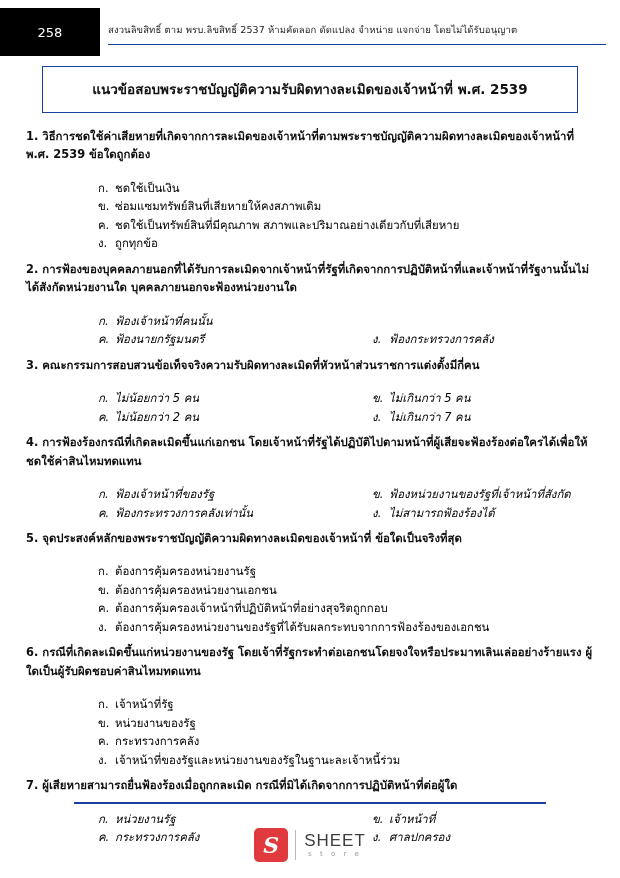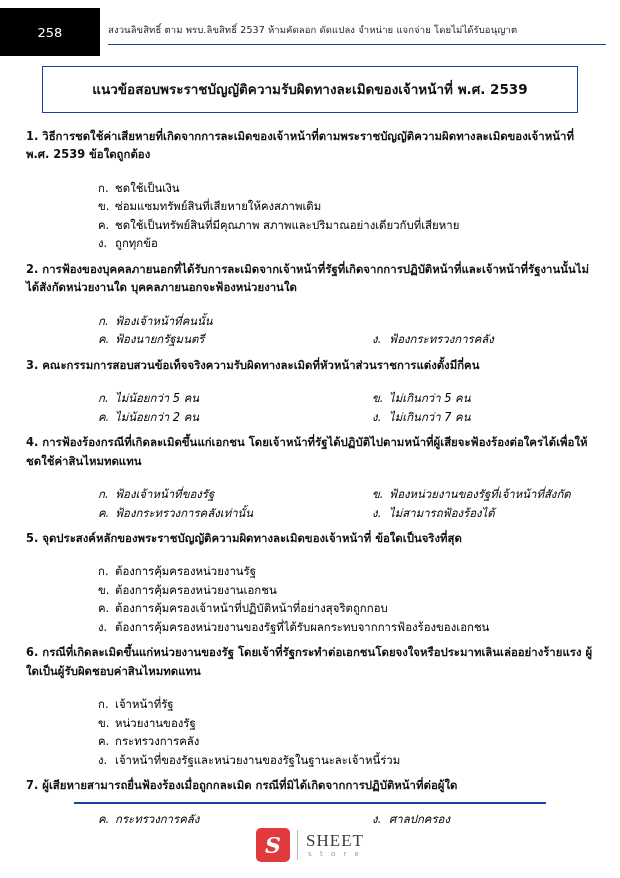--- a/index.html
+++ b/index.html
@@ -148,21 +148,21 @@
     background: #b8b8b8;
     margin-right: 8px;
   }
   .logo-text {
     line-height: 1.05;
   }
   .logo-main {
     font-size: 17px;
     letter-spacing: 1px;
     color: #3d3d3d;
-    font-family: Liberation Serif, serif;
+    font-family: Liberation Sans, sans-serif;
   }
   .logo-sub {
     font-size: 7px;
     letter-spacing: 3px;
     color: #9a9a9a;
     text-align: center;
     margin-top: 1px;
   }
 </style>
 </head>
@@ -247,20 +247,24 @@
       <div class="choice-line"><span class="lbl">ก.</span><span>เจ้าหน้าที่รัฐ</span></div>
       <div class="choice-line"><span class="lbl">ข.</span><span>หน่วยงานของรัฐ</span></div>
       <div class="choice-line"><span class="lbl">ค.</span><span>กระทรวงการคลัง</span></div>
       <div class="choice-line"><span class="lbl">ง.</span><span>เจ้าหน้าที่ของรัฐและหน่วยงานของรัฐในฐานะละเจ้าหนี้ร่วม</span></div>
     </div>
   </div>
 
   <div class="q">
     <div class="q-text"><span>7.</span> <span>ผู้เสียหายสามารถยื่นฟ้องร้องเมื่อถูกกละเมิด กรณีที่มิได้เกิดจากการปฏิบัติหน้าที่ต่อผู้ใด</span></div>
     <div class="choices">
+      <div class="choice-row">
+        <div class="col left"><span class="lbl">ก.</span><span>หน่วยงานรัฐ</span></div>
+        <div class="col right"><span class="lbl">ข.</span><span>เจ้าหน้าที่</span></div>
+      </div>
       <div class="choice-row">
         <div class="col left"><span class="lbl">ค.</span><span>กระทรวงการคลัง</span></div>
         <div class="col right"><span class="lbl">ง.</span><span>ศาลปกครอง</span></div>
       </div>
     </div>
   </div>
 
 </div>
 
 <div class="footer-rule"></div>

